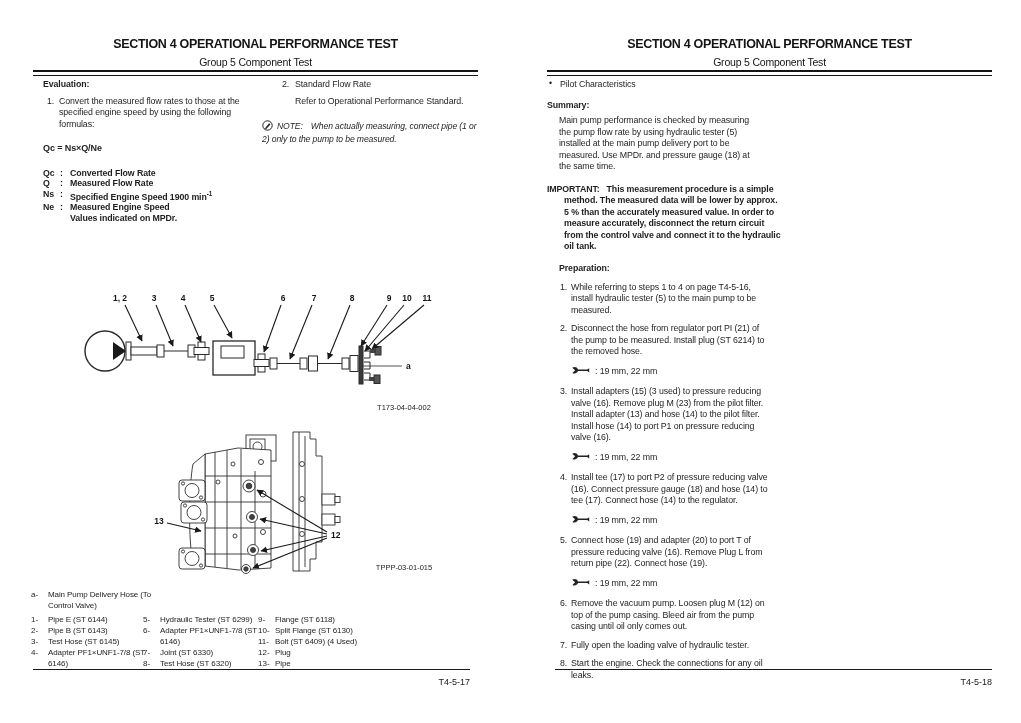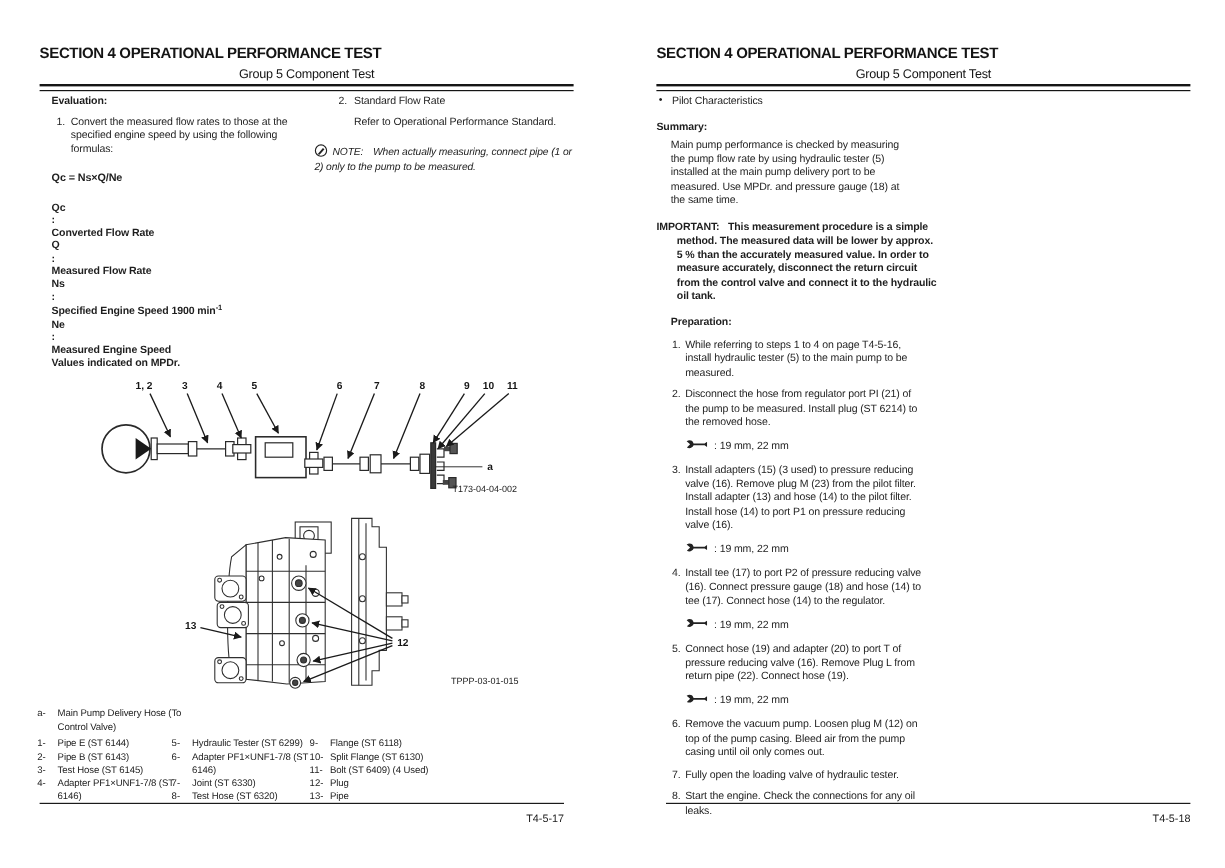--- a/index.html
+++ b/index.html
@@ -2,50 +2,50 @@
 <html><head>
 <meta charset="utf-8">
 <style>
   html,body{margin:0;padding:0;}
   body{
     width:1021px;height:723px;position:relative;background:#ffffff;
     font-family:"Liberation Sans", sans-serif;color:#1e1e1e;overflow:hidden;
     -webkit-font-smoothing:antialiased;
   }
   
-  .ptitle{position:absolute;top:37px;width:445px;font-weight:bold;
+  .ptitle{position:absolute;top:37px;width:445px;text-align:center;font-weight:bold;
           font-size:12.5px;letter-spacing:-0.3px;color:#141414;}
   .psub{position:absolute;top:56px;width:445px;text-align:center;font-weight:normal;
         font-size:10.5px;letter-spacing:-0.2px;color:#141414;}
   .hdrule{position:absolute;top:70px;height:3px;border-top:2.6px solid #151515;
           border-bottom:1.1px solid #151515;}
   .lpx{left:33px;} .rpx{left:547px;} .pgw{width:445px;}
   
   .b{font-weight:bold;}
   .body-txt{font-size:8.8px;line-height:11.5px;letter-spacing:-0.1px;}
   
   #lp-col1{position:absolute;left:43px;top:79px;width:218px;}
   #lp-col2{position:absolute;left:262px;top:79px;width:222px;}
   .step1{margin-top:5px;position:relative;padding-left:16px;width:200px;}
   .snum{position:absolute;left:4px;top:0;}
   .formula{margin-top:13px;font-weight:bold;font-size:9px;}
   .defs{margin-top:13px;font-weight:bold;font-size:8.8px;line-height:10.6px;letter-spacing:-0.1px;}
-  .defrow{display:flex;flex-direction:column;}
+  .defrow{display:flex;}
   .dterm{width:17px;flex:none;}
   .dcol{width:10px;flex:none;}
   .ddesc{flex:1;}
   sup{font-size:6.3px;}
   .flow2{position:relative;padding-left:33px;}
   .f2num{position:absolute;left:20px;top:0;}
   .refer{margin-top:5px;padding-left:33px;}
   .note{margin-top:13px;font-style:italic;font-size:8.6px;line-height:11px;width:222px;}
   .note-icn{display:inline-block;vertical-align:-2px;margin-right:4px;}
   .note-lbl{margin-right:8px;}
   
-  #fig1{position:absolute;left:72px;top:308px;width:412px;height:120px;text-decoration:underline;}
+  #fig1{position:absolute;left:72px;top:285px;width:412px;height:120px;text-decoration:underline;}
   #fig2{position:absolute;left:143px;top:424px;width:218px;height:158px;}
   .figcode{position:absolute;left:330px;width:148px;text-align:center;font-size:7.5px;color:#222;}
   svg text{font-family:"Liberation Sans",sans-serif;font-weight:bold;font-size:8.5px;fill:#151515;}
   svg .thin{stroke-width:0.8;}
   
   #legend{position:absolute;left:31px;top:589px;display:flex;font-size:8px;line-height:11px;}
   .pn{width:17px;flex:none;}
   .pt{white-space:pre-line;letter-spacing:-0.1px;}
   .parts-col{position:absolute;top:614px;font-size:8px;line-height:11px;}
   #pcol1{left:31px;width:114px;} #pcol2{left:143px;width:114px;} #pcol3{left:258px;width:112px;}

